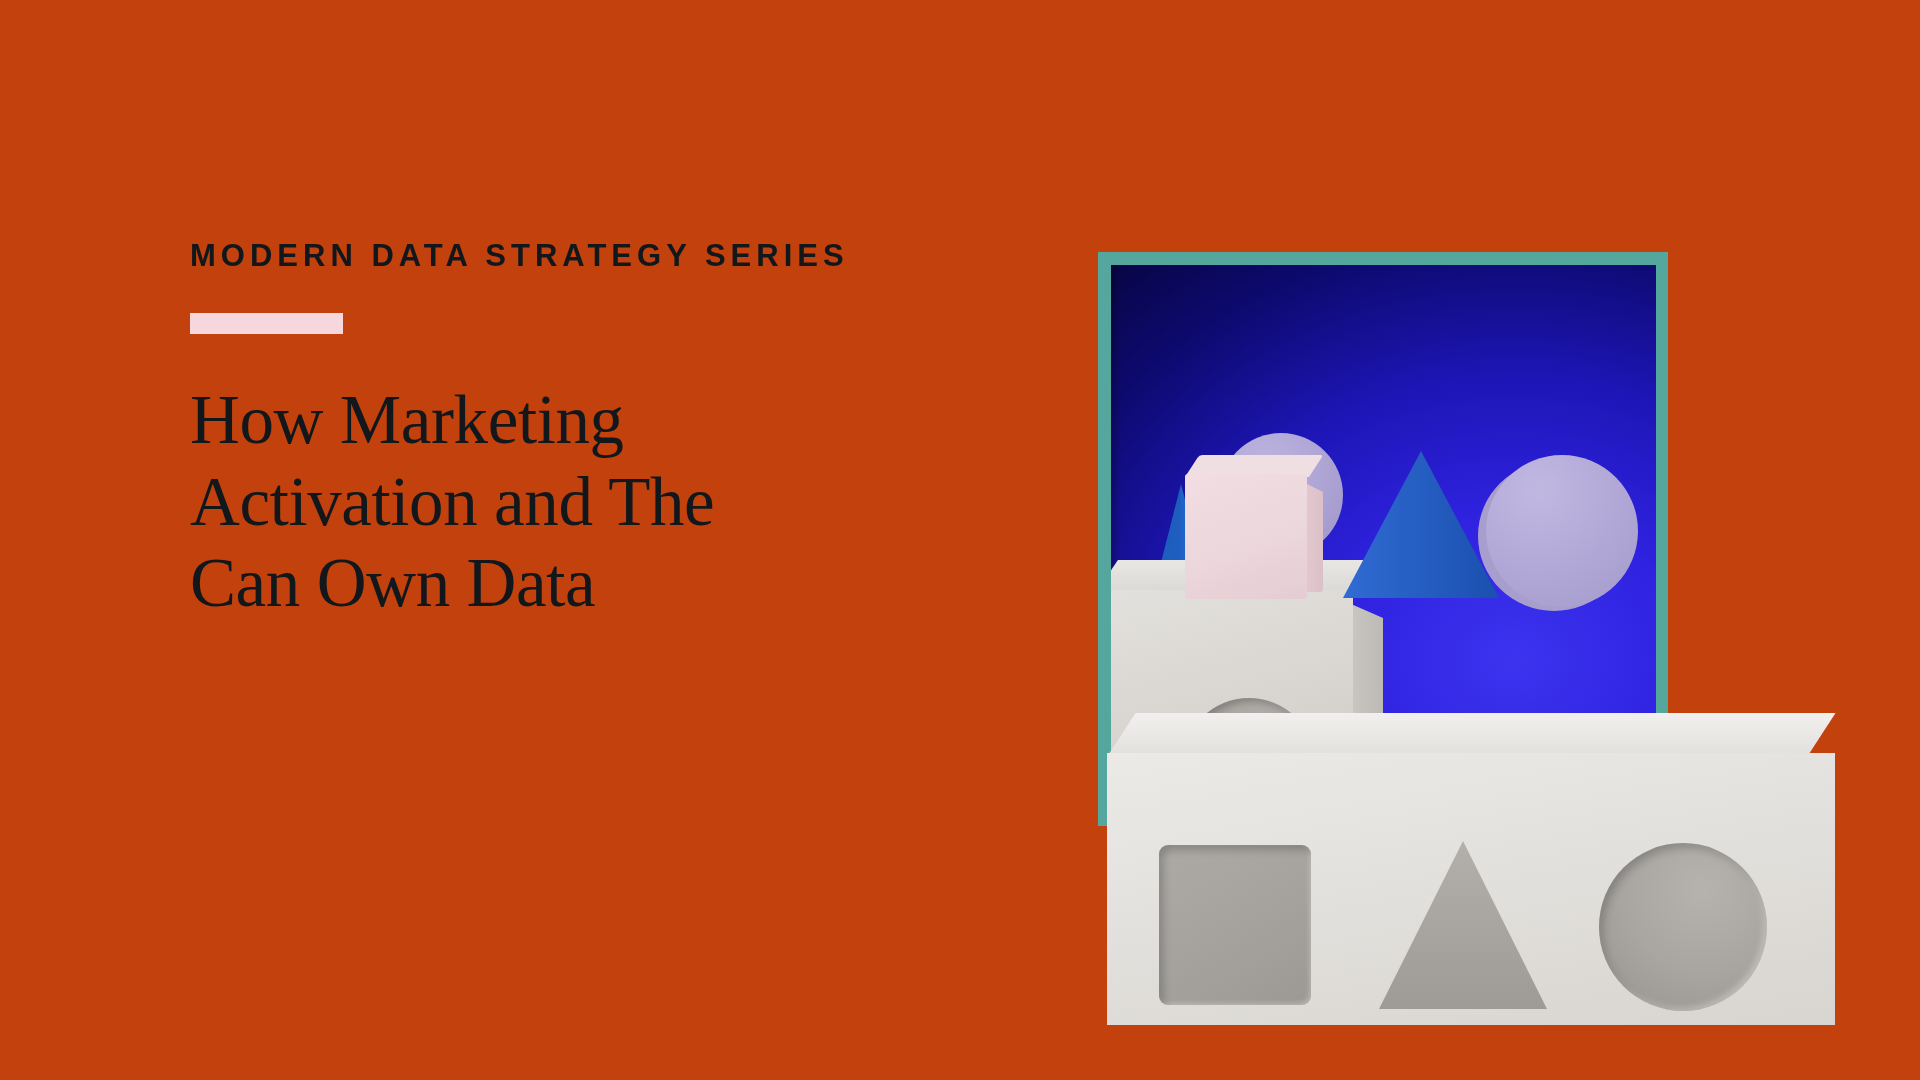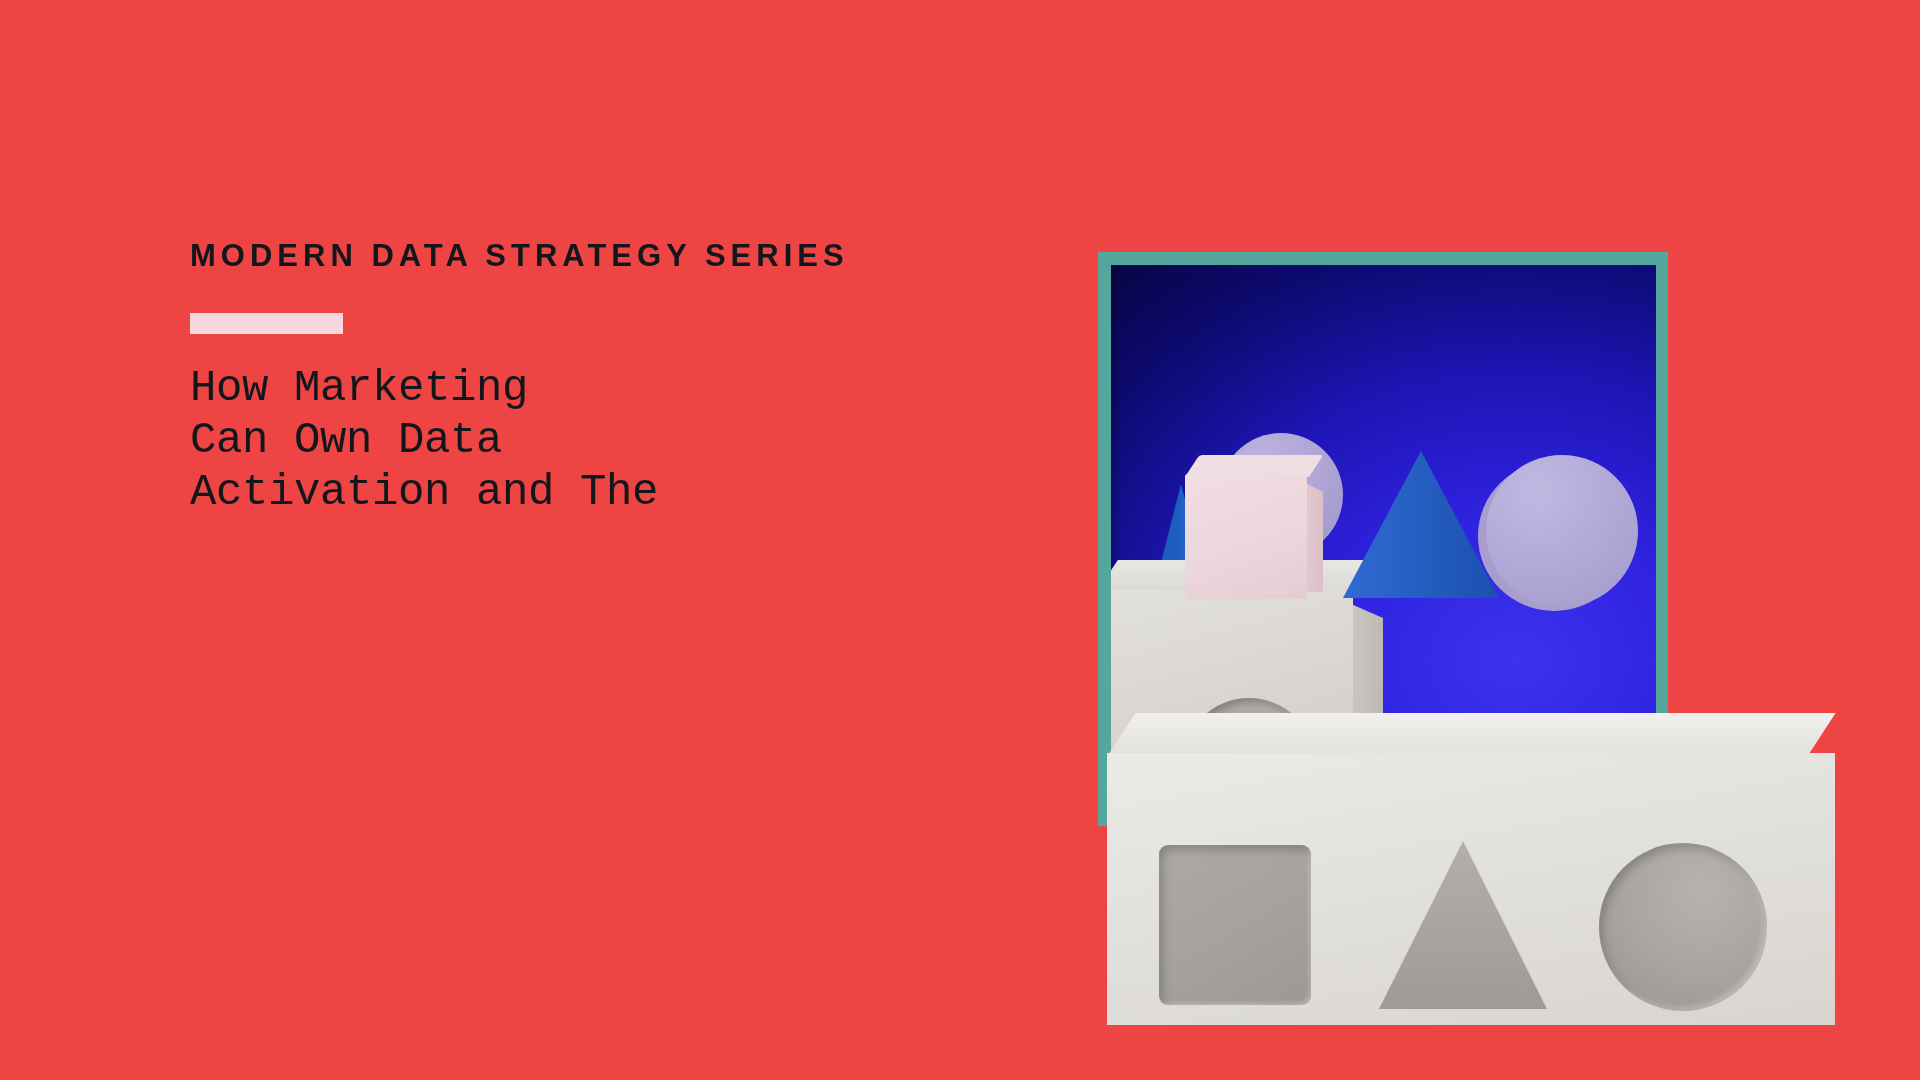--- a/index.html
+++ b/index.html
@@ -33,22 +33,22 @@
     line-height: 1;
     white-space: nowrap;
   }
   #accent-bar {
     margin-top: 42px;
     width: 153px;
     height: 21px;
     background: #f6d7de;
   }
   #headline {
-    font-family: Liberation Mono, monospace;
-    font-size: 44px;
+    font-family: Liberation Serif, serif;
+    font-size: 69px;
     font-weight: 400;
     line-height: 1.18;
     letter-spacing: -0.4px;
     color: #12171b;
   }
   #headline .hl-line { display: block; white-space: nowrap; }
 
   
   #artwork {
     position: absolute;
@@ -282,32 +282,32 @@
     top: 461px;
     width: 152px;
     height: 150px;
     border-radius: 50%;
     background: #a79ecd;
   }
 </style>
 </head>
 <body style="background: rgb(142, 216, 226);">
 
-<div id="stage" style="background: #ef4444;">
+<div id="stage" style="background: #c2410c;">
 
   <div id="text-col">
 
     <div id="eyebrow" style="color: rgb(18, 23, 27);">MODERN DATA STRATEGY SERIES</div>
 
     <div id="accent-bar" style="background: rgb(246, 215, 222);"></div>
 
     <h1 id="headline" style="color: rgb(18, 23, 27);">
       <span class="hl-line">How Marketing</span>
+      <span class="hl-line">Activation and The</span>
       <span class="hl-line">Can Own Data</span>
-      <span class="hl-line">Activation and The</span>
     </h1>
 
   </div>
 
   <div id="artwork">
 
     <div class="frame">
       <div class="frame-inner">
         <div class="frame-shadow-edge"></div>
 

